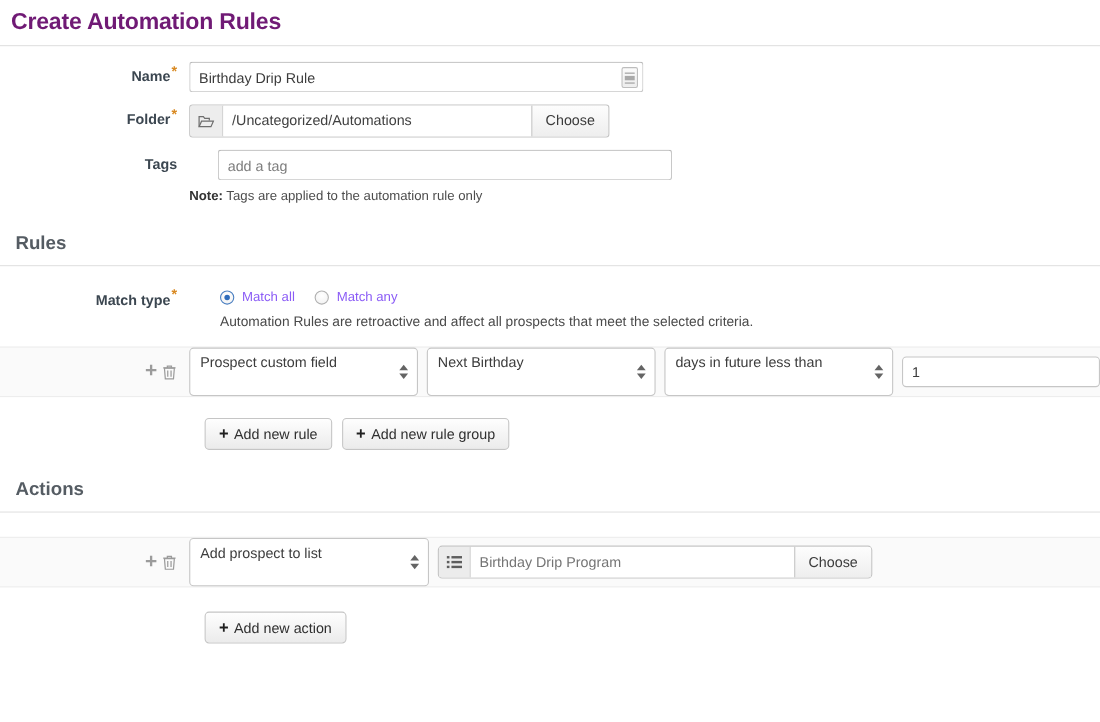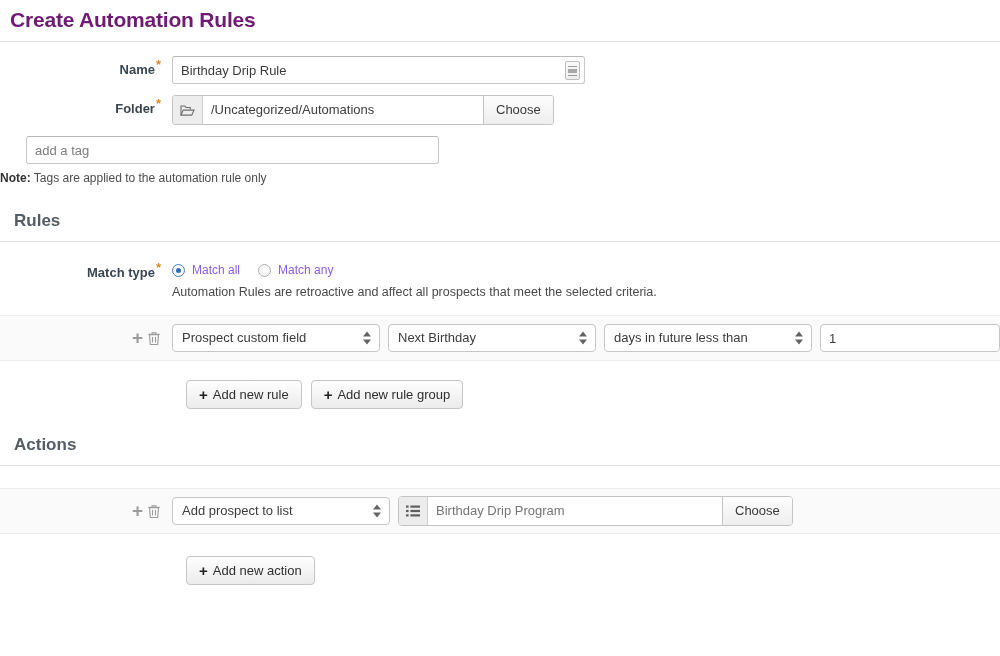--- a/index.html
+++ b/index.html
@@ -228,21 +228,21 @@
     font-size: 19px;
     font-weight: bold;
     color: #9b9b9b;
     line-height: 14px;
   }
 
   
   .sel {
     position: relative;
     box-sizing: border-box;
-    height: 28px;
+    height: 44px;
     border: 1px solid #c6c6c6;
     border-radius: 4px;
     background: #ffffff;
     font-size: 13px;
     color: #3c3c3c;
     line-height: 26px;
     padding: 0 26px 0 9px;
     margin-right: 8px;
     overflow: hidden;
     white-space: nowrap;
@@ -384,33 +384,36 @@
             <path d="M1 12l2.4-5.4H15L12.6 12H1z"></path>
           </svg>
         </span>
         <input class="ig-input" style="width: 264px;" type="text" value="/Uncategorized/Automations">
         <button class="ig-btn">Choose</button>
       </span>
     </div>
   </div>
 
   <div class="form-row" style="margin-top:11px;">
+    <div class="form-label">
+      <span>Tags</span>
+    </div>
     <div class="form-field">
       <input class="txt txt-tags" type="text" style="color: rgb(125, 125, 125); margin-left: 26px;" value="add a tag">
       <div class="note">
         <b>Note:</b><span> Tags are applied to the automation rule only</span>
       </div>
     </div>
   </div>
 
   <div style="margin-top:24px;">
     <h2 class="section-head">Rules</h2>
     <div class="section-rule"></div>
 
-    <div class="form-row" style="margin-top:17px;">
+    <div class="form-row" style="margin-top:17px;gap:28px;">
       <div class="form-label">
         <span>Match type</span><span class="req">*</span>
       </div>
       <div class="form-field">
         <div class="radio-line">
           <label class="radio-item">
             <span class="radio on"></span>
             <span class="radio-label">Match all</span>
           </label>
           <label class="radio-item">

